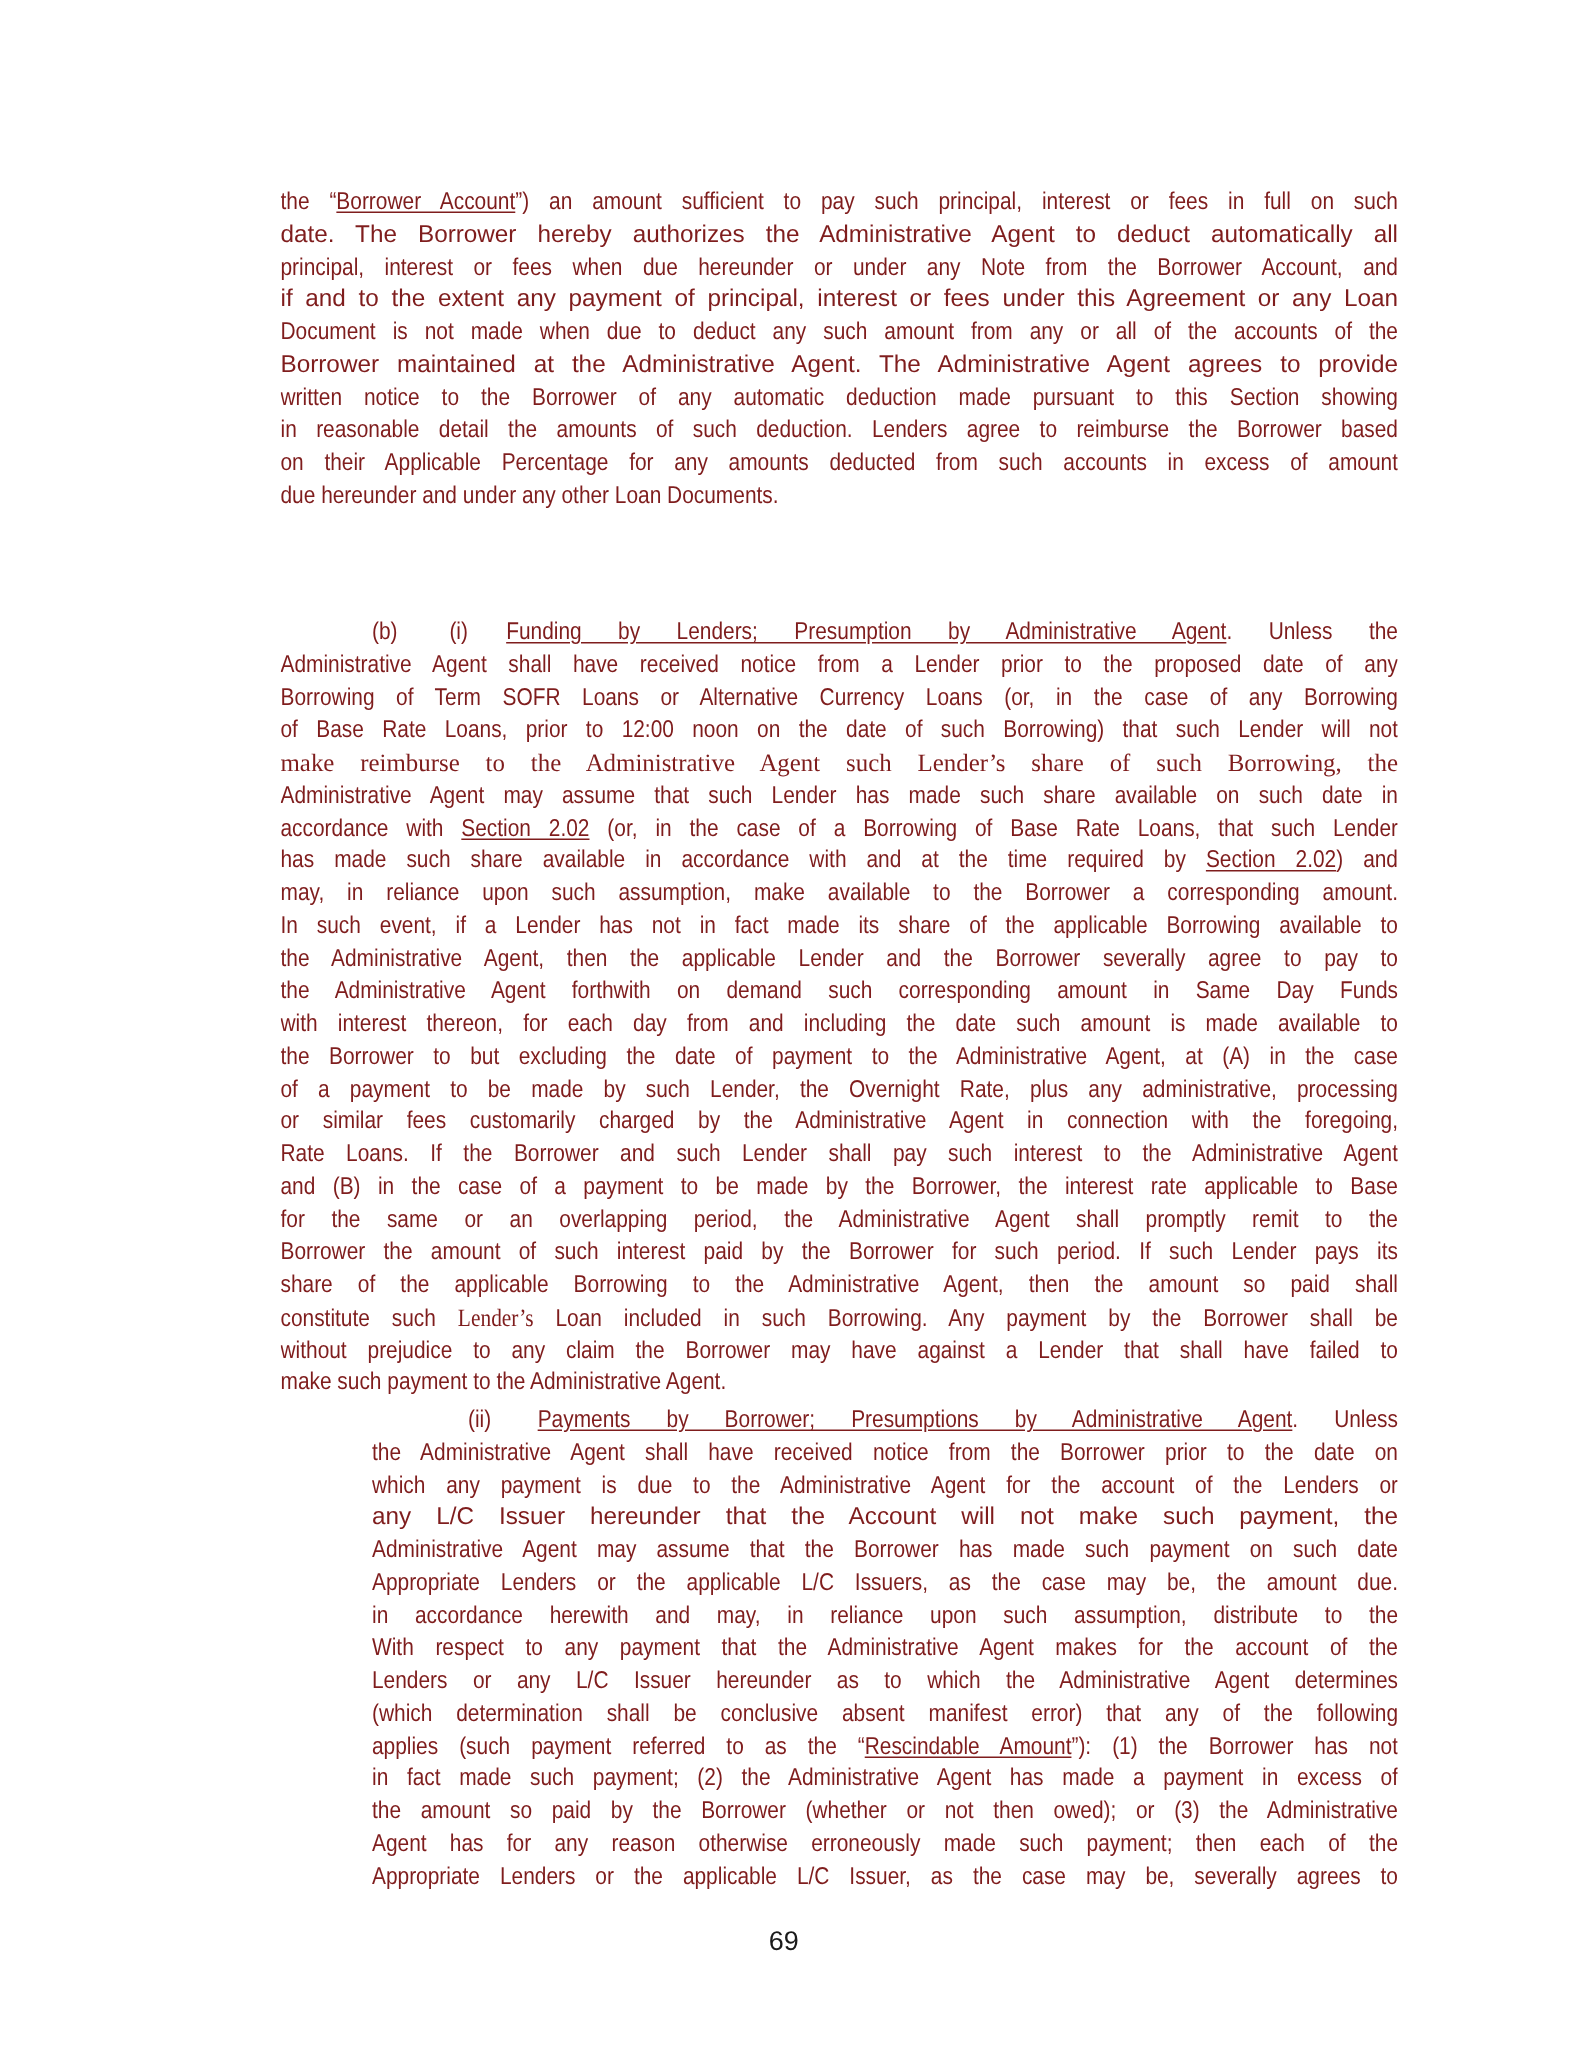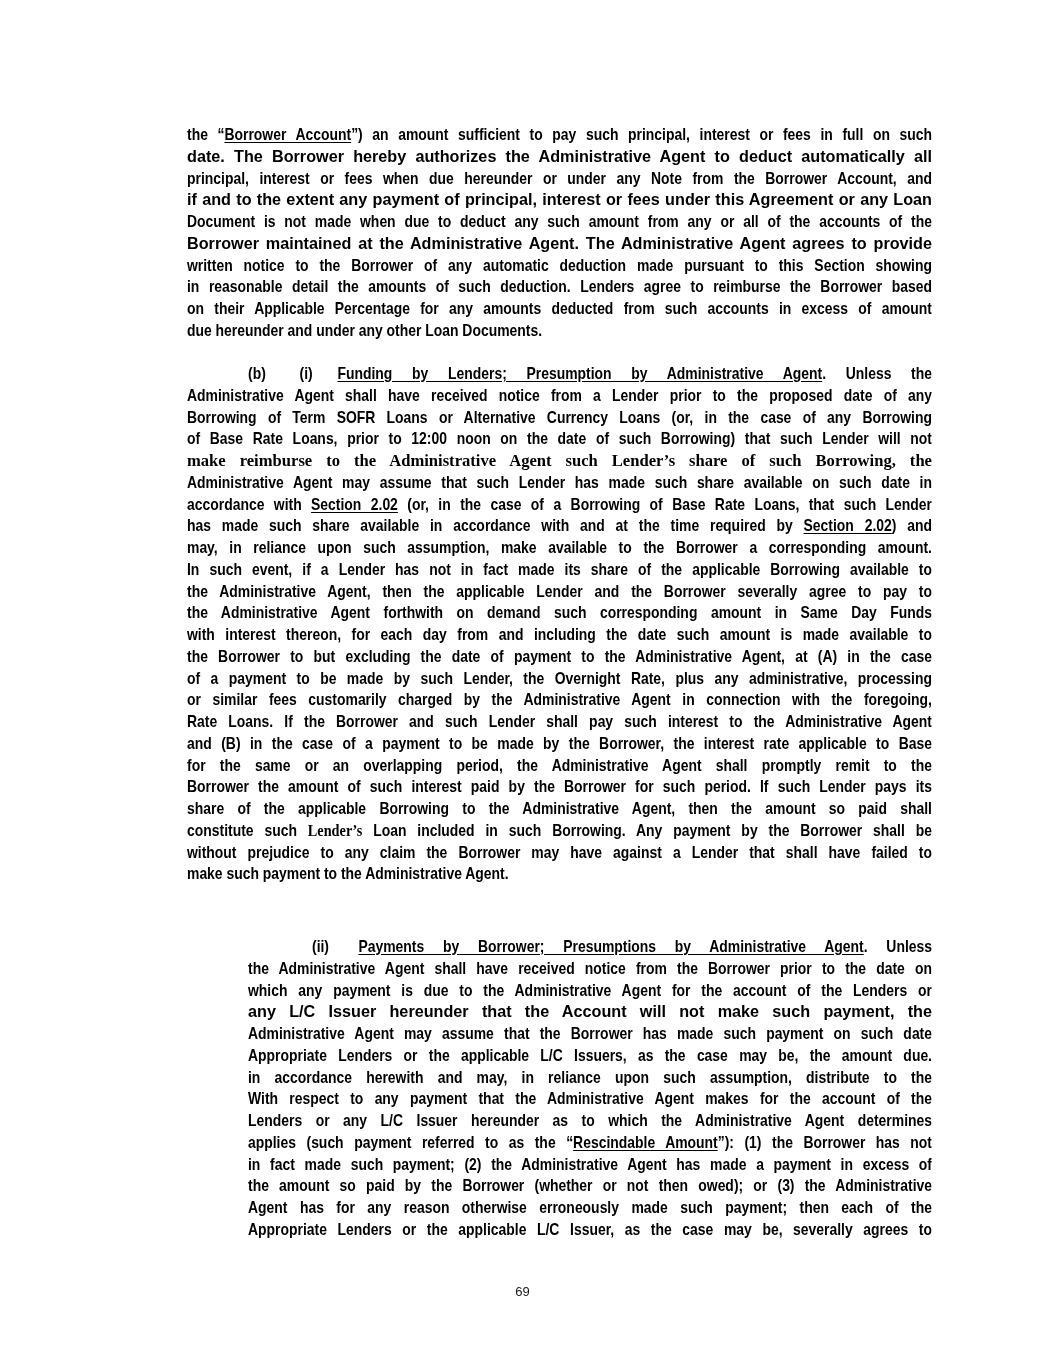--- a/index.html
+++ b/index.html
@@ -1,28 +1,28 @@
 <!DOCTYPE html>
 <html><head>
 <meta charset="utf-8">
 <style>
   html, body { margin: 0; padding: 0; background: #ffffff; }
   body { width: 1055px; height: 1365px; position: relative; overflow: hidden; }
   .page { position: absolute; left: 0; top: 0; width: 1055px; height: 1365px; background: #fff; }
-  .para { position: absolute; color: #000000; font-family: "Liberation Sans", sans-serif; font-size: 16.2px; font-weight: bold; }
+  .para { position: absolute; color: #7f1d1d; font-family: "Liberation Sans", sans-serif; font-size: 16.2px; }
   .line { height: 21.75px; line-height: 21.75px; white-space: nowrap; overflow: visible; transform-origin: left center; }
   .line.j { text-align: justify; text-align-last: justify; white-space: normal; overflow: hidden; }
   .line.l { text-align: left; }
   .u { text-decoration: underline; text-underline-offset: 2px; }
   .serif { font-family: "Liberation Serif", serif; font-size: 16.6px; }
   #p1 { left: 187px; top: 124px; width: 745px; }
   #p2 { left: 187px; top: 363px; width: 745px; }
   #p3 { left: 248px; top: 936px; width: 684px; }
   .cond { display: inline-block; transform: scaleX(0.86); transform-origin: left center; width: calc(100% / 0.86); }
-  .pagenum { position: absolute; left: 0; width: 1045px; top: 1284px; text-align: center; font-family: "Liberation Sans", sans-serif; font-size: 13px; color: #1a1a1a; }
+  .pagenum { position: absolute; left: 0; width: 1045px; top: 1284px; text-align: center; font-family: "Liberation Sans", sans-serif; font-size: 18px; color: #1a1a1a; }
   .tab-b { display: inline-block; width: 60px; text-align: left; }
   .tab-i { display: inline-block; width: 44px; text-align: left; }
   .tab-ii { display: inline-block; width: 54px; text-align: left; }
 </style>
 </head>
 <body>
 
 <div class="page">
 
   <div class="para" id="p1">
@@ -32,21 +32,21 @@
     <div class="line j">if and to the extent any payment of principal, interest or fees under this Agreement or any Loan</div>
     <div class="line j"><span class="cond" style="text-align: justify; text-align-last: justify; white-space: normal; height: 21.75px; overflow: hidden;">Document is not made when due to deduct any such amount from any or all of the accounts of the</span></div>
     <div class="line j">Borrower maintained at the Administrative Agent. The Administrative Agent agrees to provide</div>
     <div class="line j"><span class="cond" style="text-align: justify; text-align-last: justify; white-space: normal; height: 21.75px; overflow: hidden;">written notice to the Borrower of any automatic deduction made pursuant to this Section showing</span></div>
     <div class="line j"><span class="cond" style="text-align: justify; text-align-last: justify; white-space: normal; height: 21.75px; overflow: hidden;">in reasonable detail the amounts of such deduction. Lenders agree to reimburse the Borrower based</span></div>
     <div class="line j"><span class="cond" style="text-align: justify; text-align-last: justify; white-space: normal; height: 21.75px; overflow: hidden;">on their Applicable Percentage for any amounts deducted from such accounts in excess of amount</span></div>
     <div class="line l"><span class="cond" style="text-align: left; white-space: nowrap;">due hereunder and under any other Loan Documents.</span></div>
   </div>
 
   <div class="para" id="p2">
-    <div class="line j" style="padding-left:61px; width:684px;">
+    <div class="line j" style="padding-left:61px; width:684px;margin-top:48px;">
       <span class="cond" style="width: calc(116.279%); text-align: justify; text-align-last: justify; white-space: normal; height: 21.75px; overflow: hidden;">
         <span class="tab-b">(b)</span><span class="tab-i">(i)</span><span class="u">Funding by Lenders; Presumption by Administrative Agent</span><span>. Unless the</span>
       </span>
     </div>
     <div class="line j"><span class="cond" style="text-align: justify; text-align-last: justify; white-space: normal; height: 21.75px; overflow: hidden;">Administrative Agent shall have received notice from a Lender prior to the proposed date of any</span></div>
     <div class="line j"><span class="cond" style="text-align: justify; text-align-last: justify; white-space: normal; height: 21.75px; overflow: hidden;">Borrowing of Term SOFR Loans or Alternative Currency Loans (or, in the case of any Borrowing</span></div>
     <div class="line j"><span class="cond" style="text-align: justify; text-align-last: justify; white-space: normal; height: 21.75px; overflow: hidden;">of Base Rate Loans, prior to 12:00 noon on the date of such Borrowing) that such Lender will not</span></div>
     <div class="line j serif">make reimburse to the Administrative Agent such Lender’s share of such Borrowing, the</div>
     <div class="line j"><span class="cond" style="text-align: justify; text-align-last: justify; white-space: normal; height: 21.75px; overflow: hidden;">Administrative Agent may assume that such Lender has made such share available on such date in</span></div>
     <div class="line j"><span class="cond" style="text-align: justify; text-align-last: justify; white-space: normal; height: 21.75px; overflow: hidden;"><span>accordance with </span><span class="u">Section 2.02</span><span> (or, in the case of a Borrowing of Base Rate Loans, that such Lender</span></span></div>
@@ -76,20 +76,21 @@
       </span>
     </div>
     <div class="line j"><span class="cond" style="text-align: justify; text-align-last: justify; white-space: normal; height: 21.75px; overflow: hidden;">the Administrative Agent shall have received notice from the Borrower prior to the date on</span></div>
     <div class="line j"><span class="cond" style="text-align: justify; text-align-last: justify; white-space: normal; height: 21.75px; overflow: hidden;">which any payment is due to the Administrative Agent for the account of the Lenders or</span></div>
     <div class="line j">any L/C Issuer hereunder that the Account will not make such payment, the</div>
     <div class="line j"><span class="cond" style="text-align: justify; text-align-last: justify; white-space: normal; height: 21.75px; overflow: hidden;">Administrative Agent may assume that the Borrower has made such payment on such date</span></div>
     <div class="line j"><span class="cond" style="text-align: justify; text-align-last: justify; white-space: normal; height: 21.75px; overflow: hidden;">Appropriate Lenders or the applicable L/C Issuers, as the case may be, the amount due.</span></div>
     <div class="line j"><span class="cond" style="text-align: justify; text-align-last: justify; white-space: normal; height: 21.75px; overflow: hidden;">in accordance herewith and may, in reliance upon such assumption, distribute to the</span></div>
     <div class="line j"><span class="cond" style="text-align: justify; text-align-last: justify; white-space: normal; height: 21.75px; overflow: hidden;">With respect to any payment that the Administrative Agent makes for the account of the</span></div>
     <div class="line j"><span class="cond" style="text-align: justify; text-align-last: justify; white-space: normal; height: 21.75px; overflow: hidden;">Lenders or any L/C Issuer hereunder as to which the Administrative Agent determines</span></div>
+    <div class="line j"><span class="cond" style="text-align: justify; text-align-last: justify; white-space: normal; height: 21.75px; overflow: hidden;">(which determination shall be conclusive absent manifest error) that any of the following</span></div>
     <div class="line j"><span class="cond" style="text-align: justify; text-align-last: justify; white-space: normal; height: 21.75px; overflow: hidden;"><span>applies (such payment referred to as the “</span><span class="u">Rescindable Amount</span><span>”): (1) the Borrower has not</span></span></div>
     <div class="line j"><span class="cond" style="text-align: justify; text-align-last: justify; white-space: normal; height: 21.75px; overflow: hidden;">in fact made such payment; (2) the Administrative Agent has made a payment in excess of</span></div>
     <div class="line j"><span class="cond" style="text-align: justify; text-align-last: justify; white-space: normal; height: 21.75px; overflow: hidden;">the amount so paid by the Borrower (whether or not then owed); or (3) the Administrative</span></div>
     <div class="line j"><span class="cond" style="text-align: justify; text-align-last: justify; white-space: normal; height: 21.75px; overflow: hidden;">Agent has for any reason otherwise erroneously made such payment; then each of the</span></div>
     <div class="line j"><span class="cond" style="text-align: justify; text-align-last: justify; white-space: normal; height: 21.75px; overflow: hidden;">Appropriate Lenders or the applicable L/C Issuer, as the case may be, severally agrees to</span></div>
   </div>
 
   <div class="pagenum">69</div>
 </div>
 

